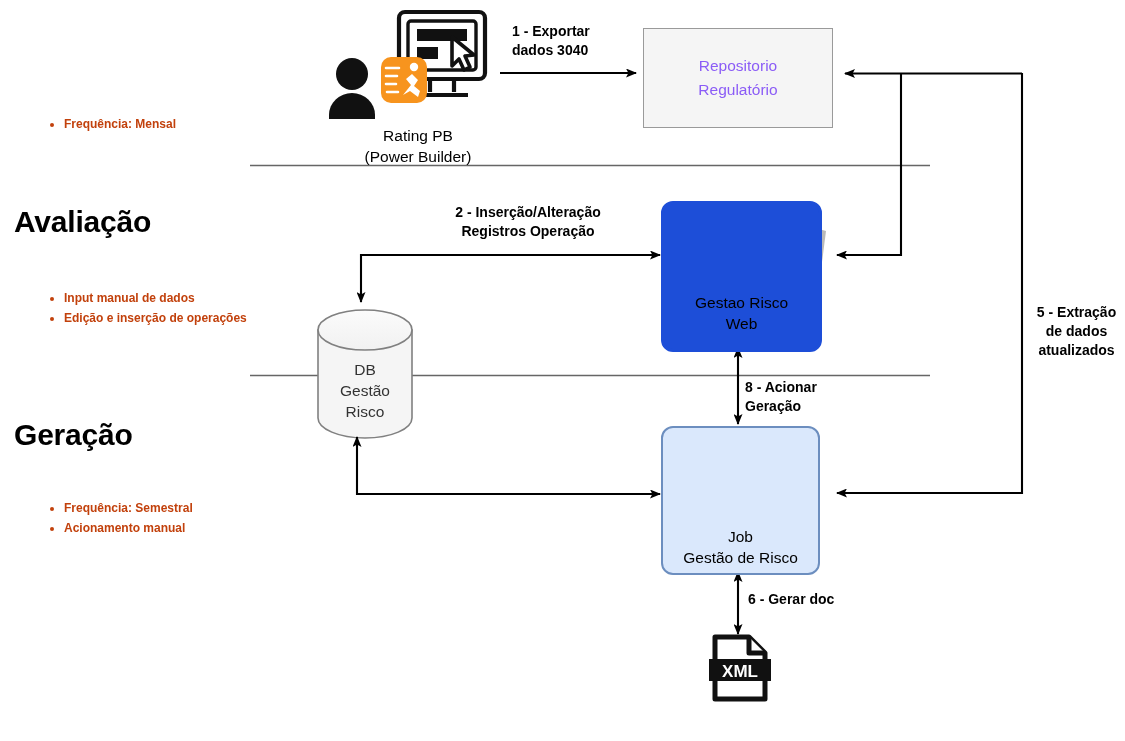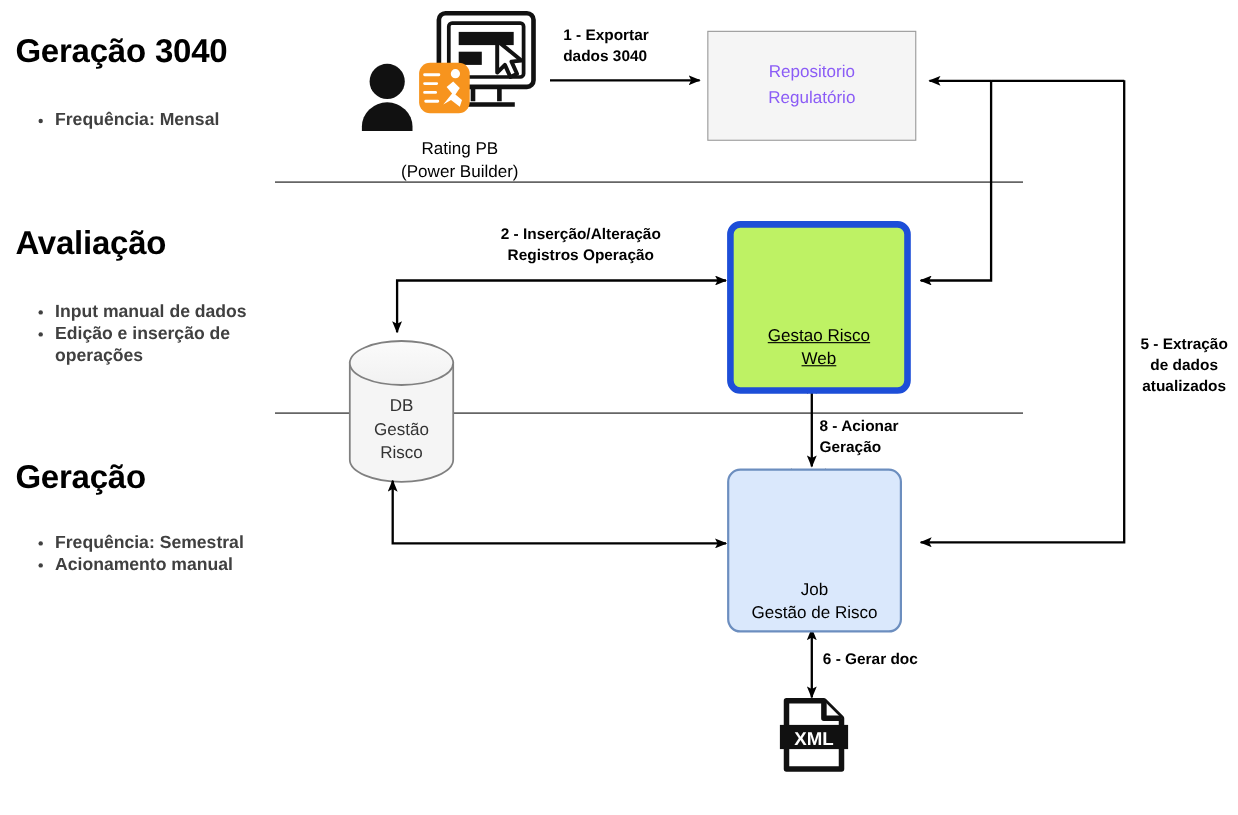--- a/index.html
+++ b/index.html
@@ -7,36 +7,36 @@
   #stage{position:relative;width:1125px;height:741px;overflow:hidden;background:#fff;}
 
   .abs{position:absolute;}
 
   
   .phase-title{
     font-size:30px;font-weight:700;color:#000;letter-spacing:-0.2px;white-space:nowrap;
     line-height:34px;
   }
   .phase-bullets{
-    font-size:16px;font-weight:700;color:#404040;line-height:20px;
-    padding-left:34px;margin:2px;list-style:disc;
+    font-size:12px;font-weight:700;color:#c2410c;line-height:20px;
+    padding-left:34px;margin:16px;list-style:disc;
   }
   .phase-bullets li{margin:0;padding:0;}
 
   
   .repo-box{
     background:#f5f5f5;border:1.5px solid #9a9a9a;
     display:flex;align-items:center;justify-content:center;
     text-align:center;color:#8b5cf6;font-size:15.5px;line-height:24px;
   }
   .rounded-node{
     border-radius:12px;
     display:flex;flex-direction:column;align-items:center;justify-content:flex-start;
   }
-  .node-pink{background:#bef264;border:6px solid #1d4ed8;text-decoration:underline;}
+  .node-pink{background:#1d4ed8;border:3px solid #1d4ed8;}
   .node-blue{background:#dae8fc;border:2px solid #6c8ebf;}
   .node-caption{
     font-size:15.5px;line-height:21px;text-align:center;color:#000;white-space:nowrap;
   }
   .plain-caption{
     font-size:15.5px;line-height:21px;text-align:center;color:#000;white-space:nowrap;
   }
 
   
   .edge-label{
@@ -205,21 +205,20 @@
     </g>
 
     <g>
       <path d="M715,637 L749,637 L765,653 L765,699 L715,699 Z" fill="#fff" stroke="#111" stroke-width="5" stroke-linejoin="round"></path>
       <path d="M749,637 L749,653 L765,653" fill="#fff" stroke="#111" stroke-width="5" stroke-linejoin="round"></path>
       <rect x="709" y="659" width="62" height="22" fill="#111"></rect>
       <text x="740" y="677" font-family="Liberation Sans, sans-serif" font-size="17" font-weight="700" fill="#fff" text-anchor="middle">XML</text>
     </g>
   </svg>
 
-  <div class="abs phase-title" style="left:14px;top:30px;">Geração 3040</div>
   <ul class="abs phase-bullets" style="left:14px;top:98px;width:230px;">
     <li>Frequência: Mensal</li>
   </ul>
 
   <div class="abs phase-title" style="left:14px;top:205px;">Avaliação</div>
   <ul class="abs phase-bullets" style="left:14px;top:272px;width:235px;">
     <li>Input manual de dados</li>
     <li>Edição e inserção de operações</li>
   </ul>
 

